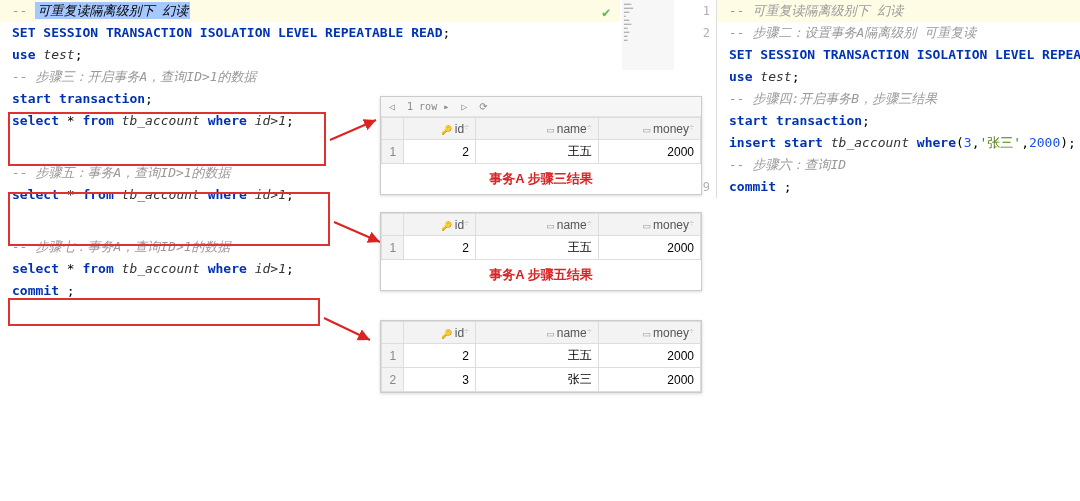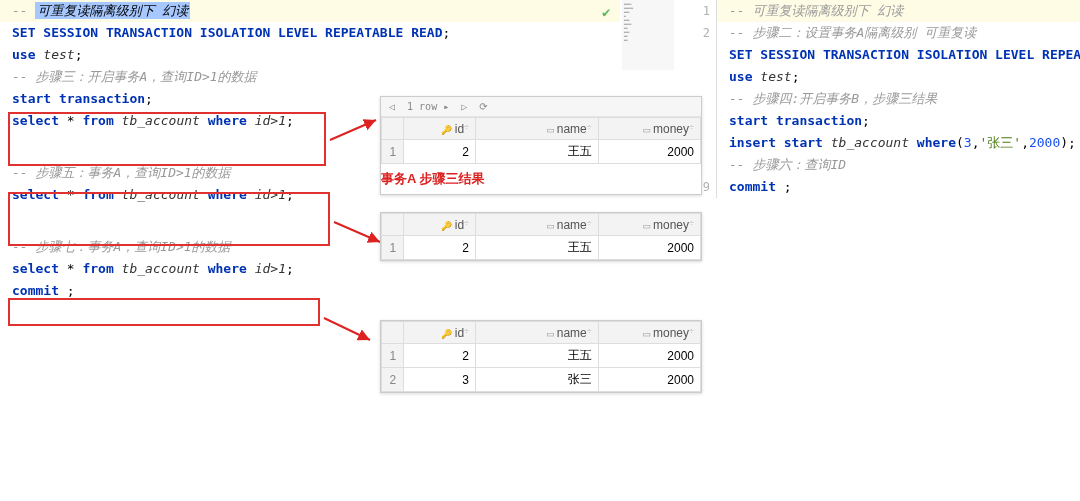--- a/index.html
+++ b/index.html
@@ -106,21 +106,21 @@
     .db-table .rownum {
       width: 22px;
       background: #f3f3f3;
       text-align: center;
       color: #888;
     }
     .col-id { width: 70px; text-align:right; }
     .col-name { width: 120px; }
     .col-money { width: 100px; text-align:right; }
     .tbl-caption {
-      text-align: left;
+      text-align: center;
       color: #d22;
       font-weight: bold;
       font-size: 13px;
       padding: 6px 0;
       font-family: "PingFang SC", sans-serif;
     }
     .ch-icon { color:#999; font-size:9px; margin-right:2px; }
     .sorter { color:#bbb; font-size:9px; float:right; }
   </style>
 </head>
@@ -206,20 +206,21 @@
       <th><span class="ch-icon">▭</span><span>money</span><span class="sorter"> ÷</span></th>
     </tr>
     <tr>
       <td class="rownum">1</td>
       <td class="col-id">2</td>
       <td class="col-name">王五</td>
       <td class="col-money">2000</td>
     </tr>
   </tbody>
     </table>
+  <div class="tbl-caption">事务A 步骤五结果</div>
 </div>
 
 <div class="table-panel" style="left:380px; top:320px; width:322px;">
   <table class="db-table">
     <tbody>
         <tr>
       <th class="rownum"></th>
       <th><span class="ch-icon">🔑</span><span>id</span><span class="sorter"> ÷</span></th>
       <th><span class="ch-icon">▭</span><span>name</span><span class="sorter"> ÷</span></th>
       <th><span class="ch-icon">▭</span><span>money</span><span class="sorter"> ÷</span></th>

